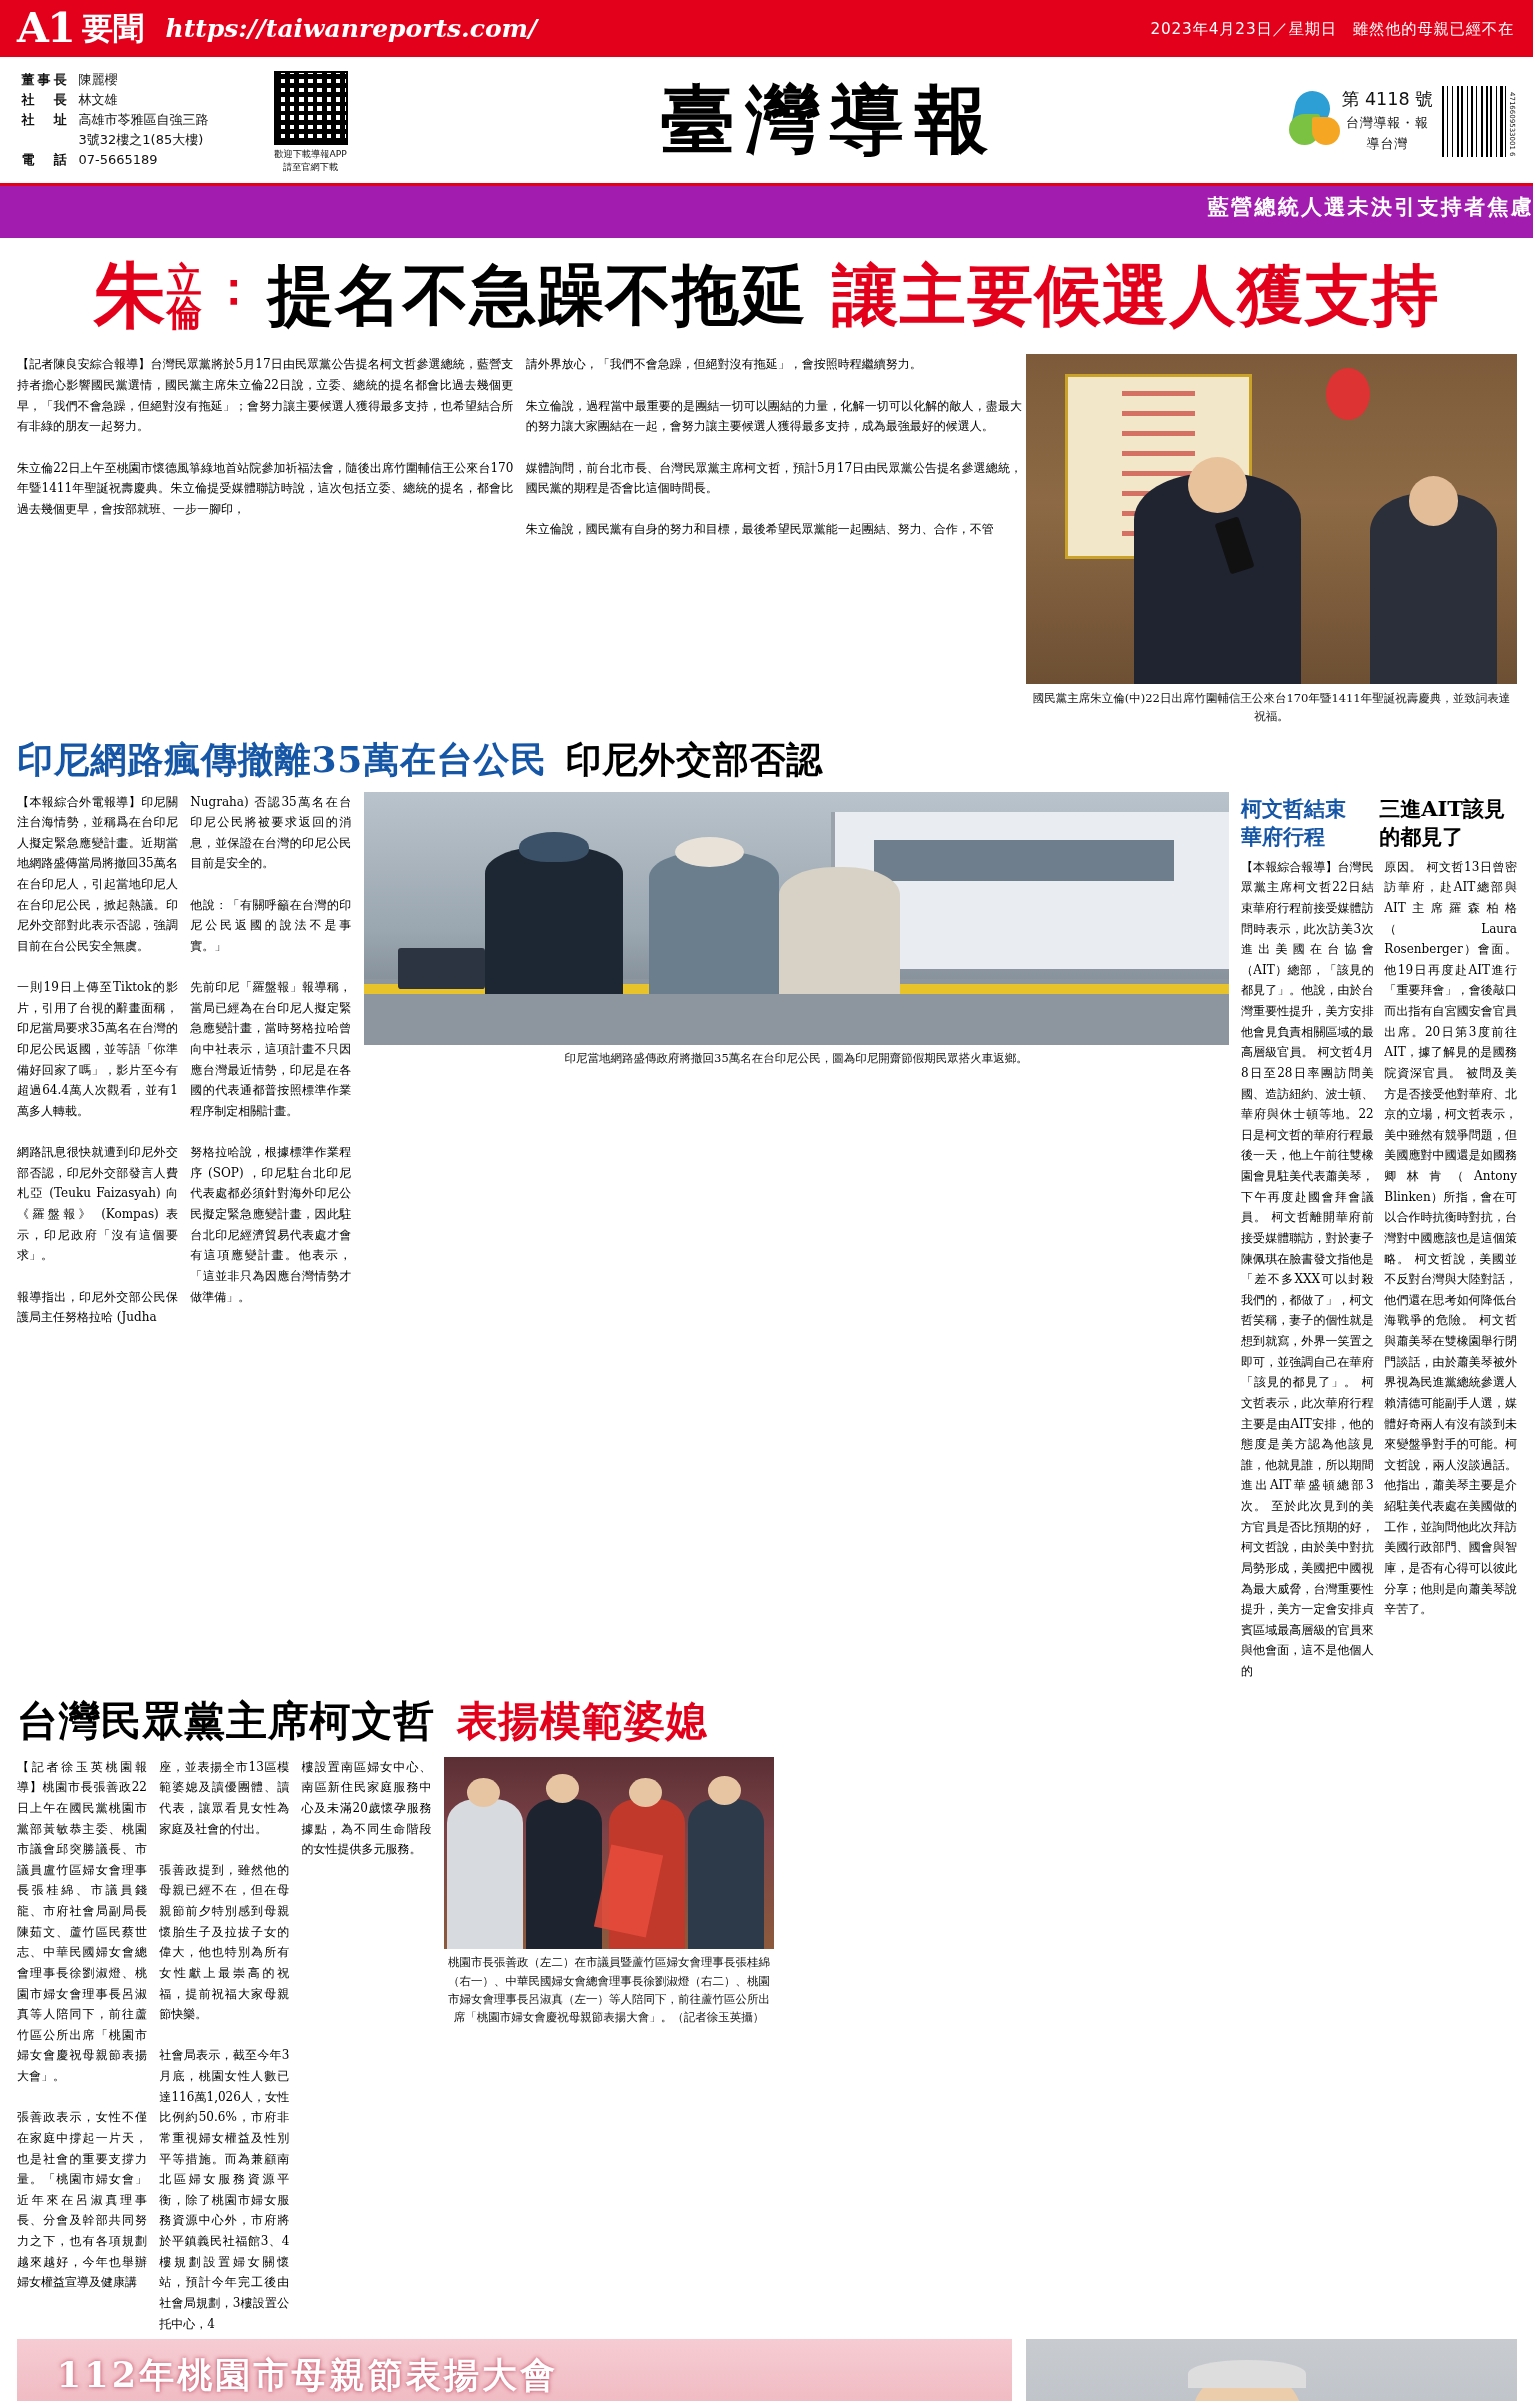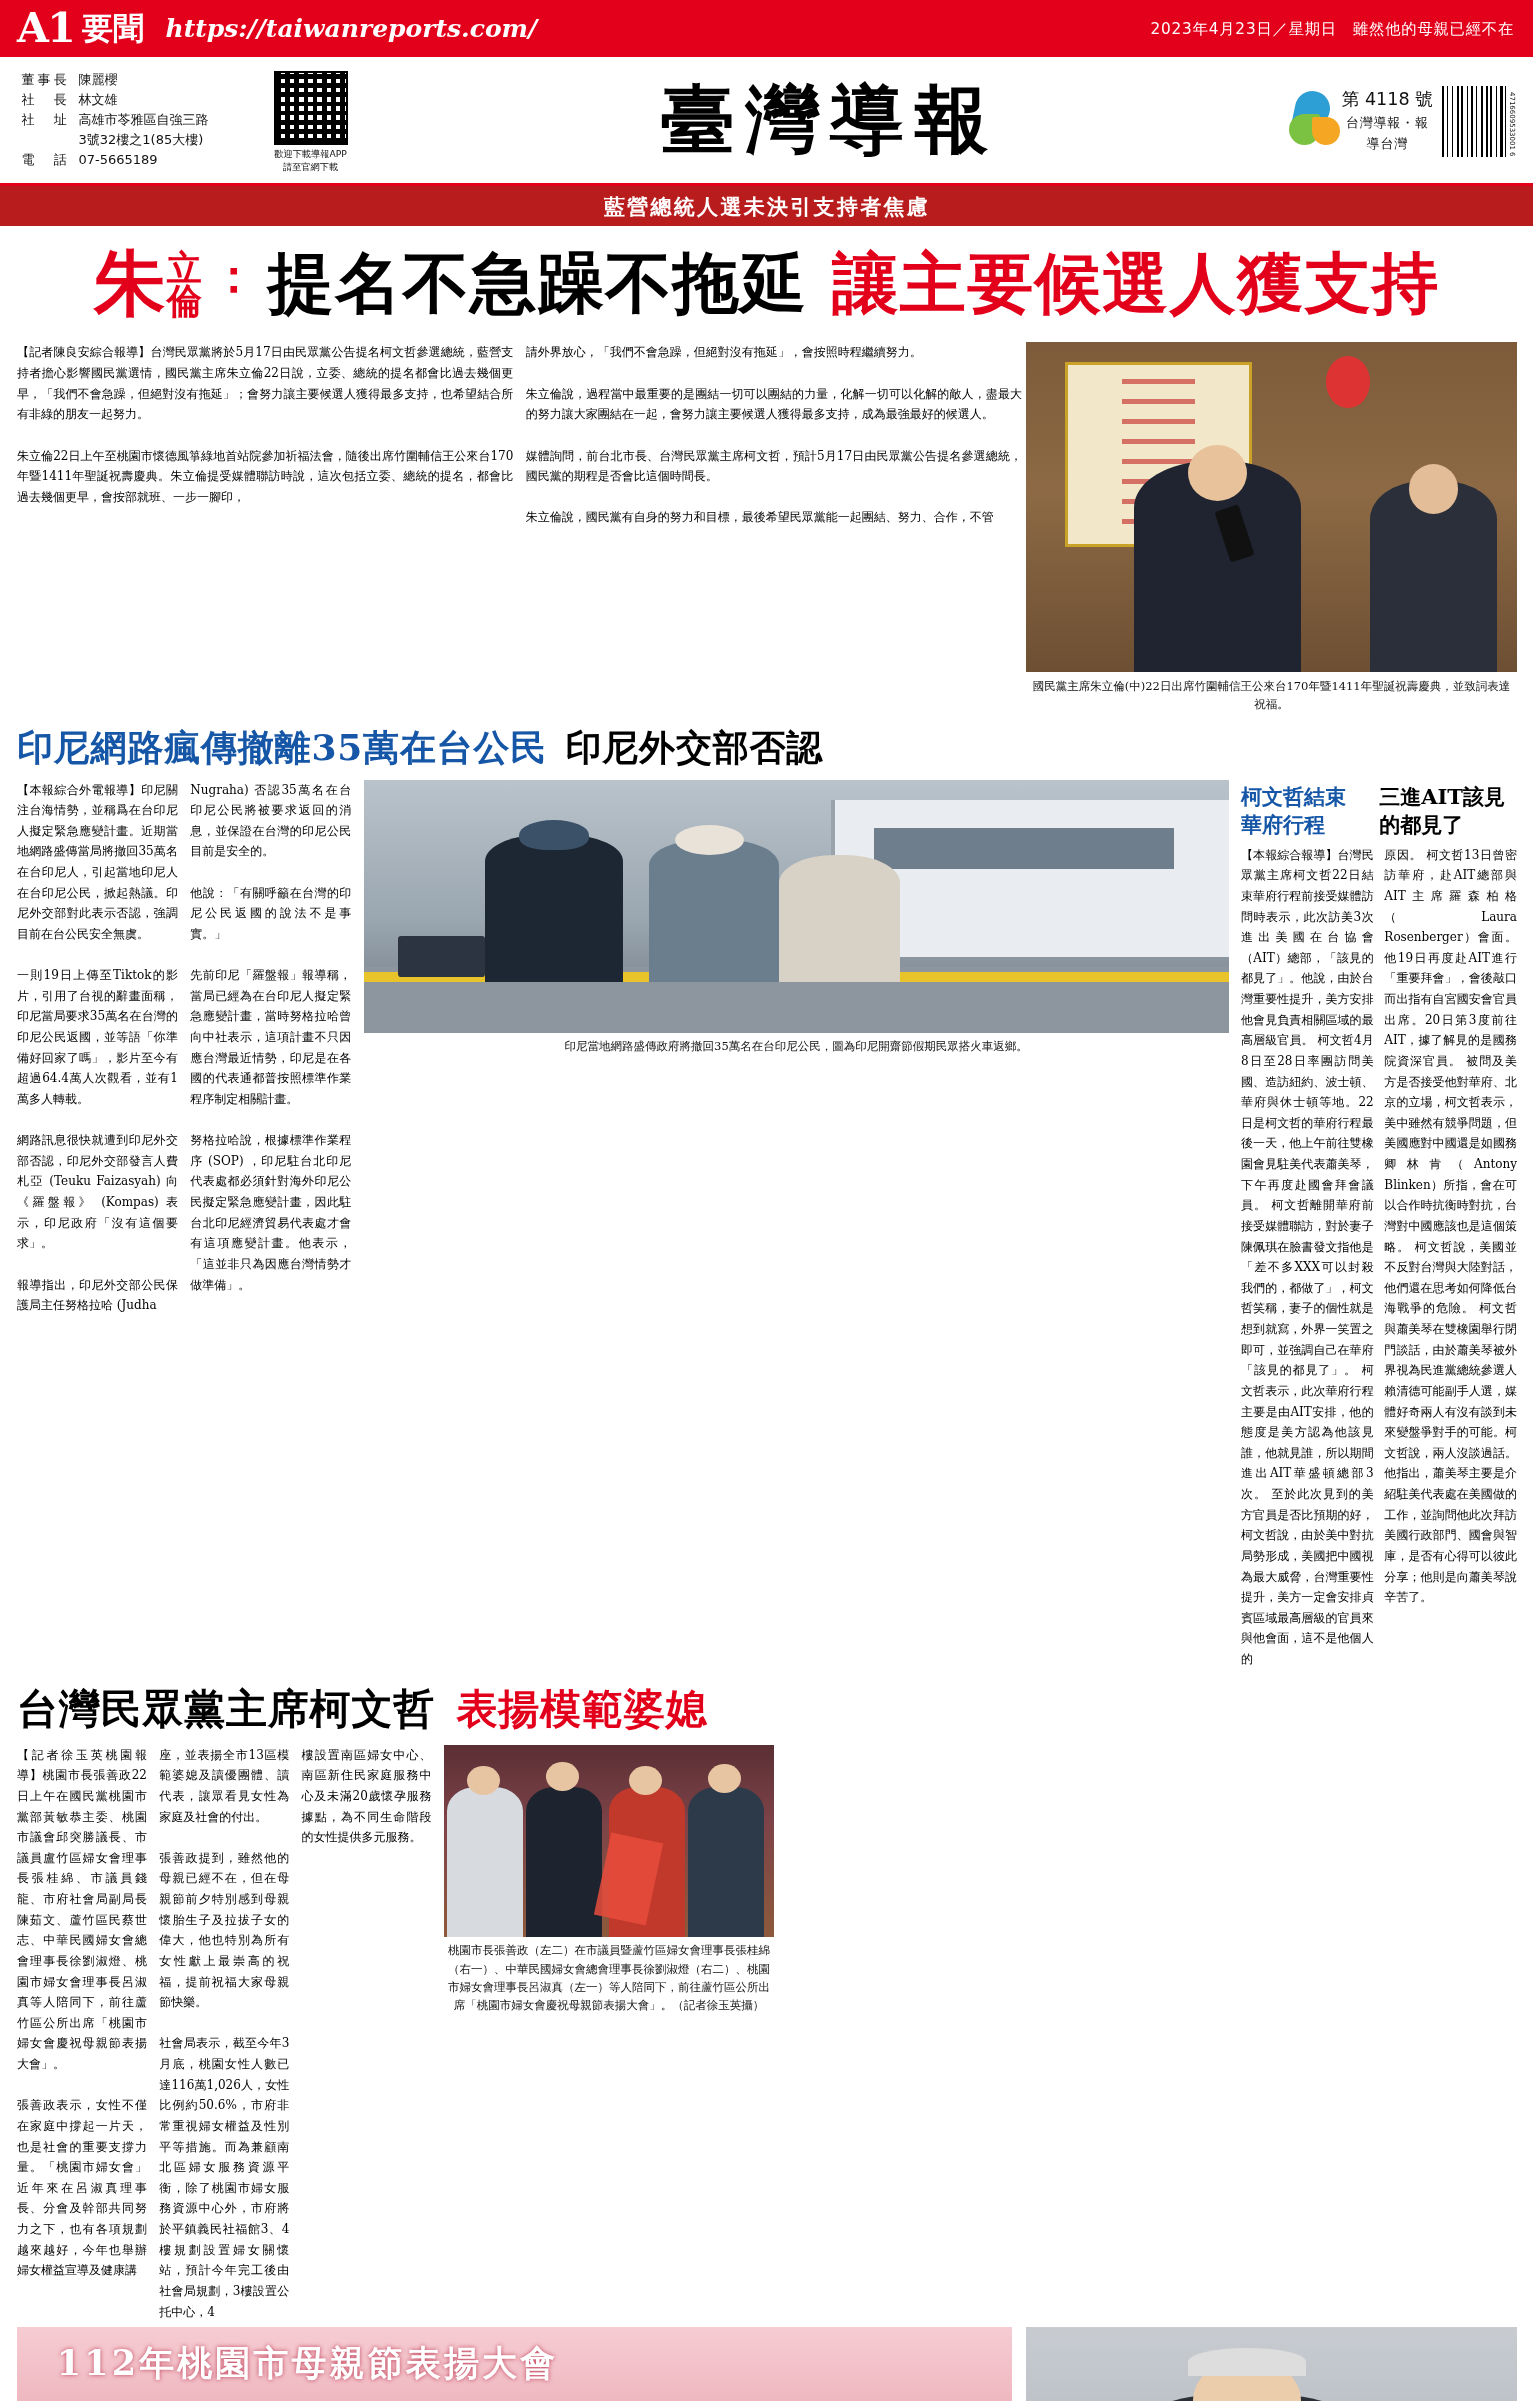--- a/index.html
+++ b/index.html
@@ -37,21 +37,21 @@
 
   
   .masthead {
     position:relative; height:129px; border-bottom:3.1px solid #E3001B;
     display:flex; align-items:center;
   }
   .mh-left {
     width:253px; padding-left:21.5px; font-size:13px; line-height:1.55; color:#111;
   }
   .mh-left .row { display:flex; }
-  .mh-left .lab { width:57px; letter-spacing:3.1px; flex:none; }
+  .mh-left .lab { width:57px; letter-spacing:3.1px; flex:none;font-weight:bold; }
   .mh-left .val { flex:1; }
   .mh-qr { width:115px; text-align:center; padding-top:4.6px; }
   .qrbox { width:74px; height:74px; margin:0 auto; background:
      repeating-linear-gradient(0deg,#000 0 4.6px,#fff 4.6px 9.2px),
      repeating-linear-gradient(90deg,#000 0 4.6px,rgba(255,255,255,0) 4.6px 9.2px);
      background-blend-mode:multiply; border:2.3px solid #000; }
   .mh-qr .cap { font-size:9.2px; line-height:1.35; margin-top:3.1px; }
   .mh-title { flex:1; text-align:center; }
   .mh-title .big {
     font-family:"DejaVu Serif","Liberation Serif",serif;
@@ -68,22 +68,22 @@
   .barcode { width:74px; height:74px; display:flex; align-items:flex-end; }
   .barcode .bars {
     width:64px; height:71px;
     background:
       repeating-linear-gradient(90deg,#000 0 2.3px, #fff 2.3px 4.6px, #000 4.6px 6.1px, #fff 6.1px 10px, #000 10px 11.5px, #fff 11.5px 14.6px);
   }
   .barcode .num { writing-mode:vertical-rl; font-size:7px; margin-left:1.5px; }
 
   
   .bluebar {
-    background:#b91c1c; color:#fff; text-align:center;
-    font-size:21px; letter-spacing:2.3px; padding:7px 0 5px; font-weight:bold;
+    background:#a21caf; color:#fff; text-align:right;
+    font-size:21px; letter-spacing:2.3px; padding:7px 0 17px; font-weight:bold;
     font-family:"DejaVu Serif","Liberation Serif",serif;
   }
 
   
   .headline {
     display:flex; align-items:center; justify-content:center;
     padding:10.7px 15.3px 6.1px; gap:7.7px;
   }
   .hl-name {
     font-family:"DejaVu Serif","Liberation Serif",serif;

